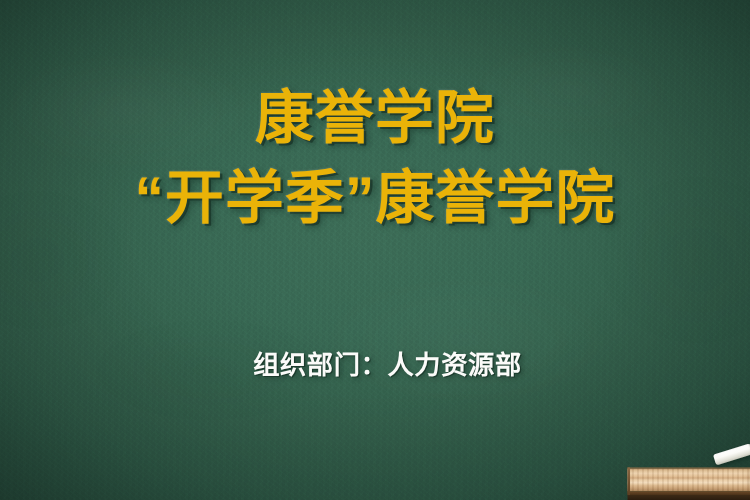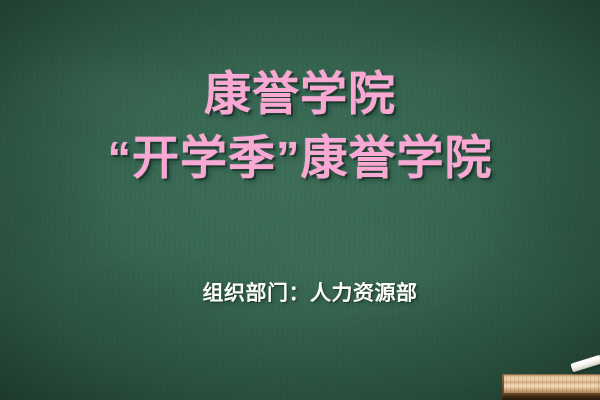--- a/index.html
+++ b/index.html
@@ -95,21 +95,21 @@
   .title-block {
     position: absolute;
     top: 62px;
     left: 0;
     right: 0;
     text-align: center;
   }
 
   .title-line {
     display: block;
-    color: #f9a8d4;
+    color: #eab308;
     font-size: 47px;
     font-weight: bold;
     line-height: 64px;
     letter-spacing: 1px;
     white-space: nowrap;
     text-shadow:
       2px 2px 0 rgba(14, 38, 28, .55),
       3px 3px 5px rgba(10, 30, 22, .40),
       0 0 2px rgba(255,255,255,.30);
   }

